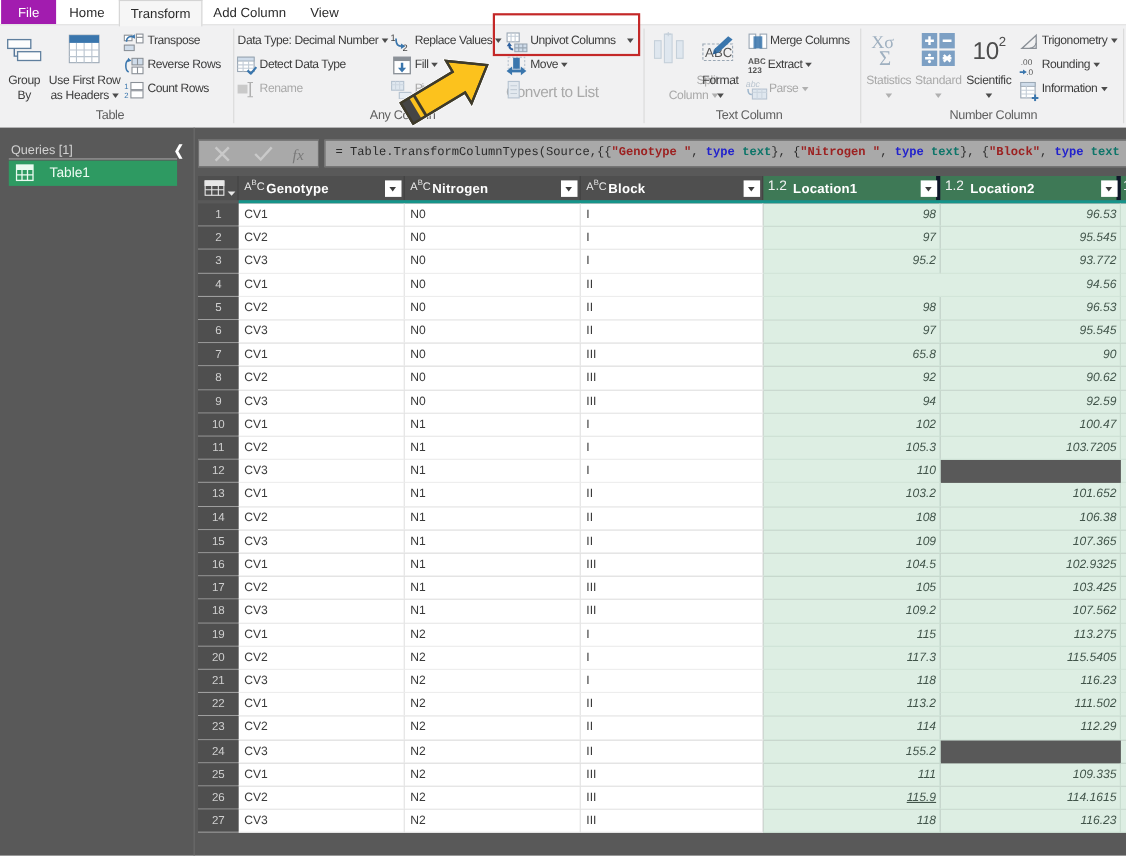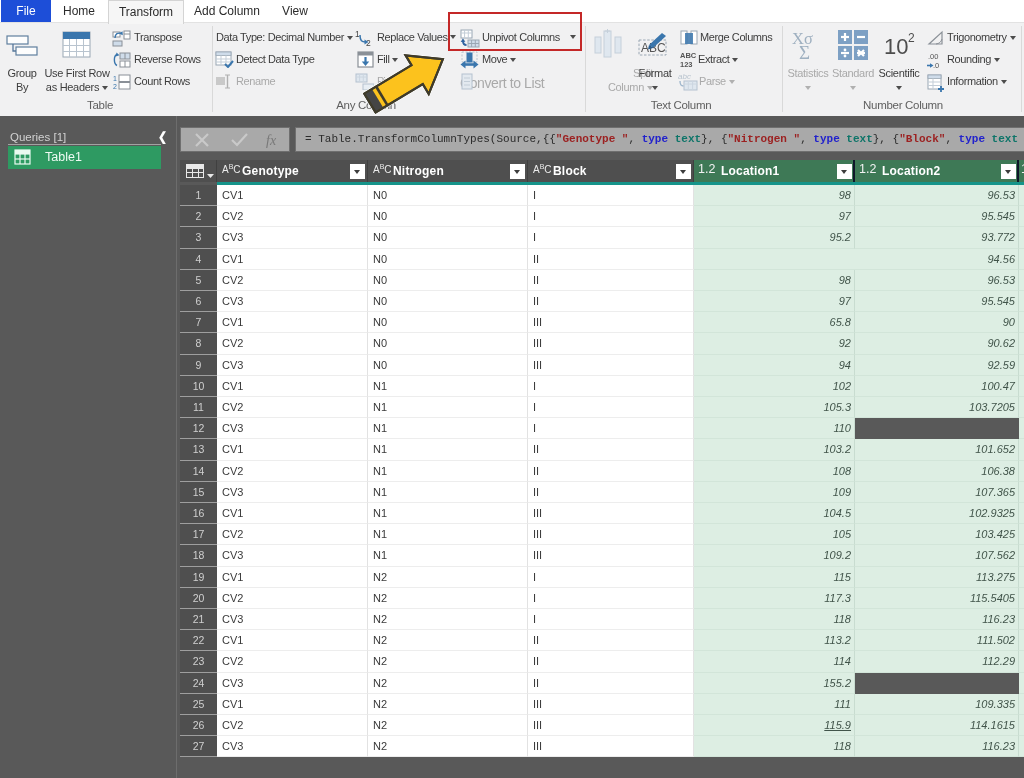--- a/index.html
+++ b/index.html
@@ -2,21 +2,21 @@
 <html><head>
 <meta charset="utf-8">
 <style>
 html,body{margin:0;padding:0;}
 #root{position:relative;width:1024px;height:778px;overflow:hidden;background:#fff;
   font-family:"Liberation Sans",sans-serif;}
 .abs{position:absolute;}
 
 #tabbar{left:0;top:0;width:1024px;height:22px;background:#fff;}
 .tab{position:absolute;top:0;height:22px;line-height:22px;font-size:12px;color:#2b2b2b;text-align:center;}
-#tab-file{left:1px;width:50px;background:#1d4ed8;color:#fff;}
+#tab-file{left:1px;width:50px;background:#a21caf;color:#fff;}
 #tab-transform{background:#f6f6f6;border:1px solid #d4d4d4;border-bottom:none;z-index:3;}
 
 #ribbon{left:0;top:22px;width:1024px;height:94px;background:#f1f1f2;border-top:1px solid #e2e2e2;}
 .vsep{position:absolute;top:4px;height:104px;width:1px;background:#d9d9d9;}
 .glabel{position:absolute;top:99px;font-size:11.5px;letter-spacing:-0.3px;color:#5f5f5f;text-align:center;}
 .rtxt{position:absolute;font-size:11px;letter-spacing:-0.4px;color:#3d3d3d;white-space:nowrap;}
 .rtxt.dis{color:#a9a9a9;}
 .bigtxt{position:absolute;font-size:11px;letter-spacing:-0.3px;color:#3d3d3d;text-align:center;line-height:13.5px;white-space:nowrap;}
 .bigtxt.dis{color:#a9a9a9;}
 .caret{display:inline-block;width:0;height:0;border-left:3.5px solid transparent;border-right:3.5px solid transparent;border-top:4px solid #4c4c4c;vertical-align:middle;margin-left:3px;}
@@ -33,21 +33,21 @@
 
 #fbtns{left:180px;top:127px;width:110px;height:25px;background:#a9a9a9;border:1px solid #6f6f6f;box-sizing:border-box;}
 #fbox{left:295px;top:127px;width:729px;height:25px;background:#a9a9a9;border:1px solid #6f6f6f;border-right:none;box-sizing:border-box;
  font-family:"Liberation Mono",monospace;font-size:11px;line-height:23px;white-space:nowrap;overflow:hidden;color:#2b2b2b;padding-left:9px;}
 #fbox .str{color:#9c2121;font-weight:bold;}
 #fbox .kw{color:#2222cc;font-weight:bold;}
 #fbox .ty{color:#0e7569;font-weight:bold;}
 
 #grid{left:180px;top:160px;}
 .hcell{position:absolute;top:0;height:22px;background:#4f4f4f;color:#fff;box-sizing:border-box;border-right:1px solid #404040;}
-.hcell.green{background:#3e7956;border-right:2px solid #0f172a;}
+.hcell.green{background:#3e7956;border-right:4px solid #0f172a;}
 .hname{position:absolute;top:4px;font-size:12px;font-weight:bold;letter-spacing:.2px;}
 .htype{position:absolute;top:3px;font-size:10px;color:#ececec;}
 .htype sup{font-size:7px;}
 .htype12{position:absolute;top:2px;font-size:12.5px;color:#f2f2f2;}
 .hdrop{position:absolute;top:3.5px;width:15px;height:15px;background:#fff;}
 .hdrop:after{content:"";position:absolute;left:4px;top:6px;width:0;height:0;border-left:3.5px solid transparent;border-right:3.5px solid transparent;border-top:4px solid #3c3c3c;}
 #teal{position:absolute;left:37px;top:22px;height:3px;background:#16948a;}
 .row{position:absolute;height:21.2px;}
 .rn{position:absolute;left:0;top:0;width:37px;height:21.2px;background:#4f4f4f;color:#dcdcdc;
  font-size:10.5px;color:#d0d0d0;text-align:center;line-height:21.2px;box-sizing:border-box;border-bottom:1px solid #9e9e9e;}

